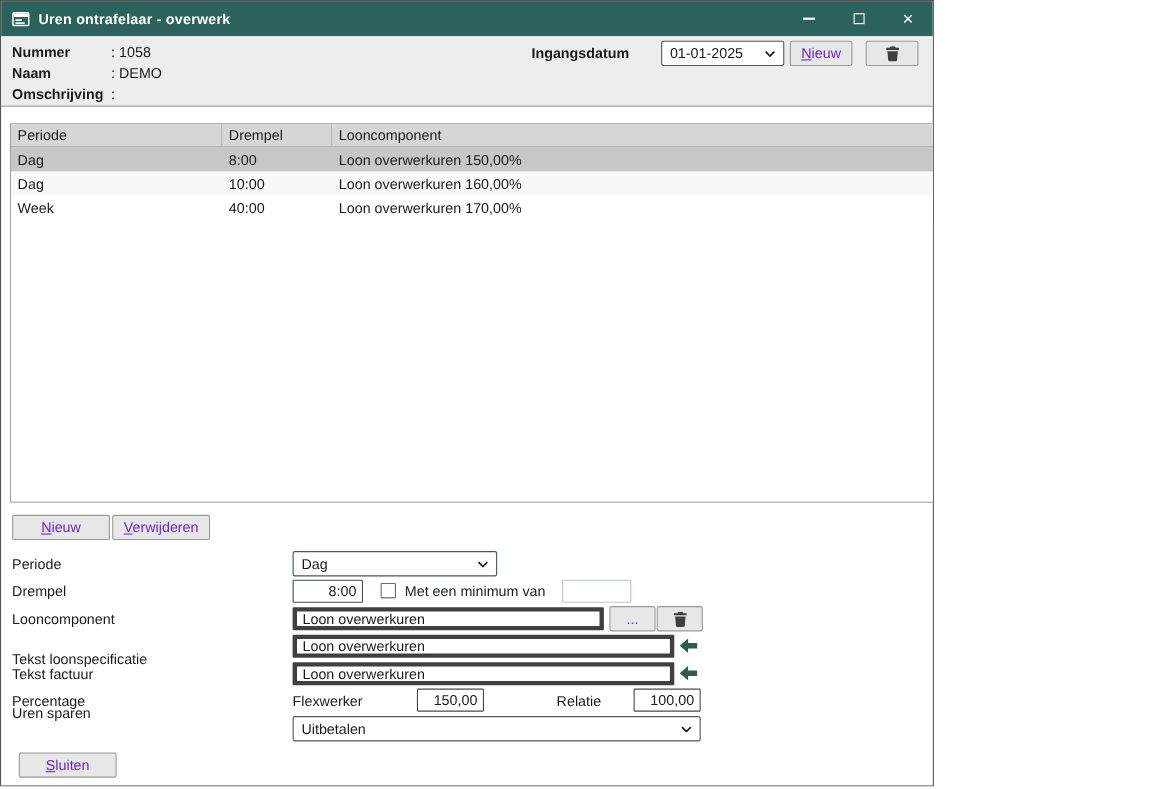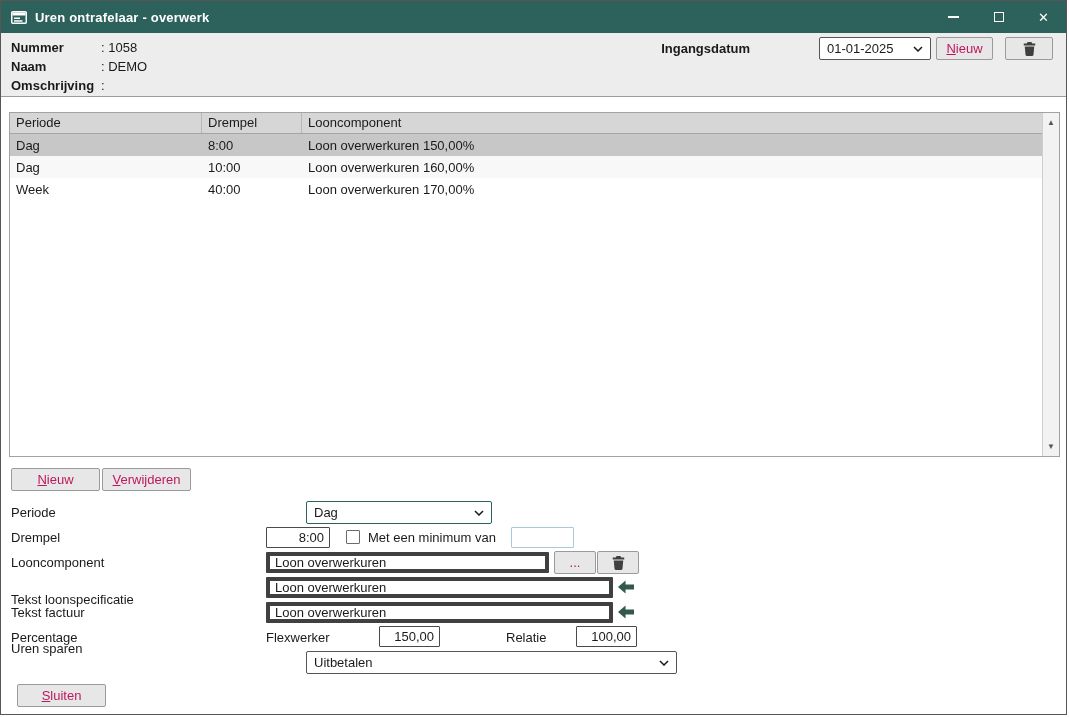--- a/index.html
+++ b/index.html
@@ -1,40 +1,40 @@
 <!DOCTYPE html>
 <html><head>
 <meta charset="utf-8">
 <style>
   * { margin:0; padding:0; box-sizing:border-box; }
   html,body { background:#fff; }
   body { font-family:"Liberation Sans", sans-serif; font-size:13px; color:#1a1a1a; }
-  .window { position:relative; width:1067px; height:715px; border:1px solid #565656; background:#fff; overflow:hidden; }
+  .window { position:relative; width:849px; height:715px; border:1px solid #565656; background:#fff; overflow:hidden; }
 
   
   .titlebar { position:absolute; top:0; left:0; right:0; height:32px; background:#2d615c; display:flex; align-items:center; padding-left:10px; color:#fff; }
   .titlebar-title { font-weight:bold; font-size:13px; margin-left:8px; letter-spacing:.2px; }
   .titlebar-controls { margin-left:auto; display:flex; height:100%; }
   .tbtn { width:45px; height:100%; display:flex; align-items:center; justify-content:center; color:#fff; }
   .glyph-min { width:11px; height:2px; background:#fff; display:block; }
   .glyph-max { width:10px; height:10px; border:1.5px solid #fff; display:block; }
   .glyph-close { font-size:13px; line-height:1; }
 
   
   .header { position:absolute; top:32px; left:0; right:0; height:64px; background:#ededed; border-bottom:1px solid #9c9c9c; }
   .hrow { position:absolute; left:10px; display:flex; }
   .hlabel { font-weight:bold; width:90px; }
   .header-right { position:absolute; right:13px; top:4px; display:flex; align-items:center; }
   .hlabel-right { font-weight:bold; margin-right:29px; }
 
   
-  .btn { height:23px; background:#e7e7e7; border:1px solid #9a9a9a; border-radius:2px; font-family:inherit; font-size:13px; color:#be185d; display:inline-flex; align-items:center; justify-content:center; padding:0 20px; }
+  .btn { height:23px; background:#e7e7e7; border:1px solid #9a9a9a; border-radius:2px; font-family:inherit; font-size:13px; color:#6d28d9; display:inline-flex; align-items:center; justify-content:center; padding:0 20px; }
   .ak { display:inline-block; }
   .ak::first-letter { text-decoration:underline; }
-  .combobox { height:23px; background:#fff; border:1px solid #555; border-radius:2px; display:flex; align-items:center; padding:0 7px;margin-left:40px; }
+  .combobox { height:23px; background:#fff; border:1px solid #555; border-radius:2px; display:flex; align-items:center; padding:0 7px; }
   .combobox .cb-text { flex:1; white-space:nowrap; overflow:hidden; }
   .combobox .chev { margin-left:6px; display:flex; align-items:center; }
   .tinput { height:21px; border:4px solid #404040; border-radius:1px; background:#fff; font-family:inherit; font-size:13px; padding:0 5px; color:#1a1a1a; }
   .ninput { height:21px; border:1px solid #4a4a4a; border-radius:1px; background:#fff; font-family:inherit; font-size:13px; padding:0 5px; text-align:right; color:#1a1a1a; }
   .icon-btn { width:48px; }
 
   
   .grid { position:absolute; left:8px; top:111px; width:1051px; height:345px; border:1px solid #a2a2a2; background:#fff; padding-right:17px; }
   .grid-header { display:flex; height:21px; background:#d6d6d6; border-bottom:1px solid #a6a6a6; }
   .gh { padding:2px 0 0 6px; border-right:1px solid #b7b7b7; overflow:hidden; white-space:nowrap; }

